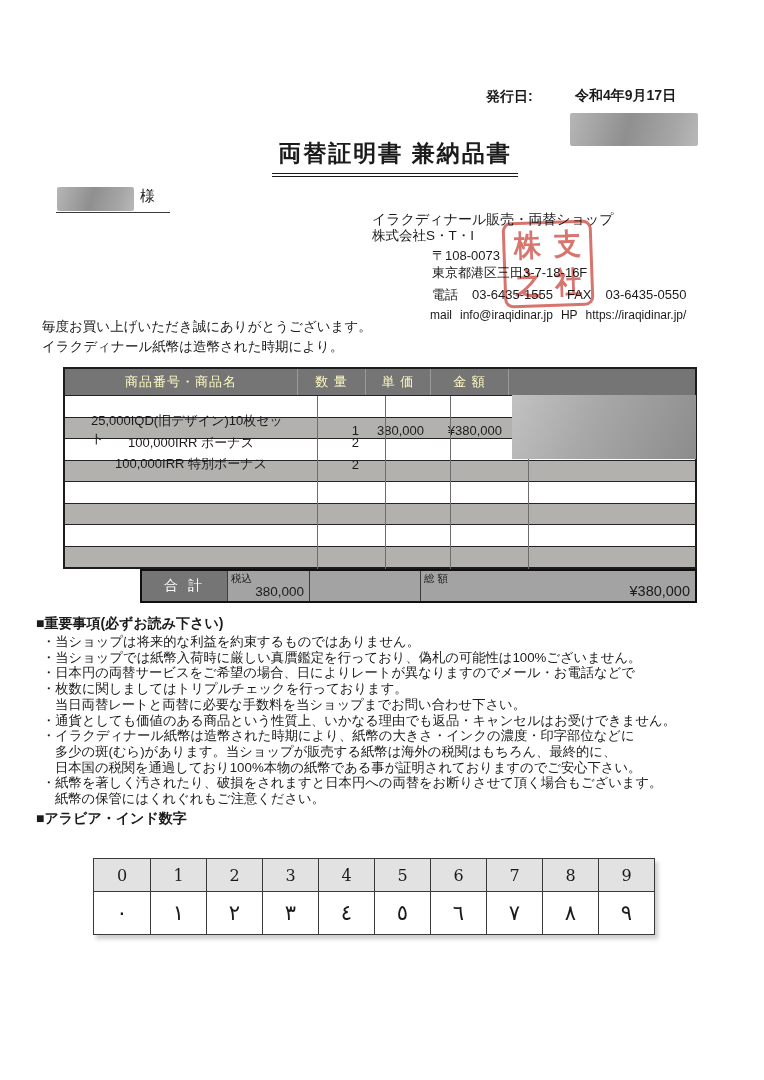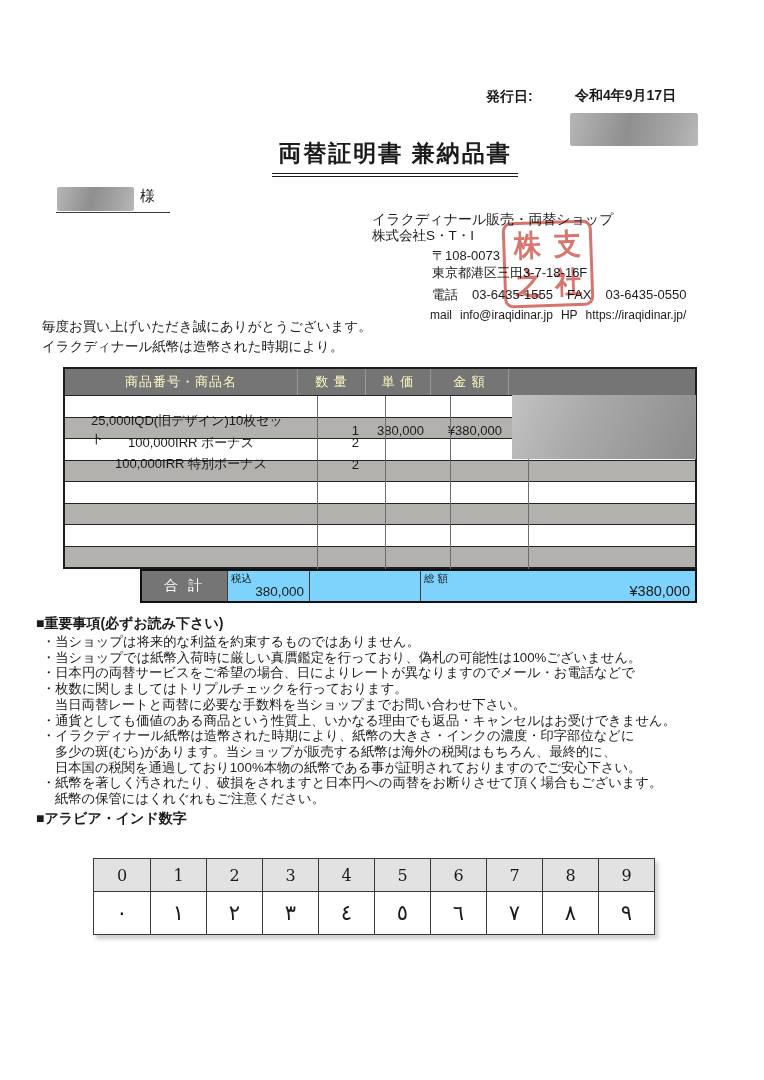--- a/index.html
+++ b/index.html
@@ -54,21 +54,21 @@
   .trow { height:21.5px; border-top:1px solid #232323; }
   .trow:nth-child(even) { background:#b2b1ae; }
   .trow .cell { font-size:13px; display:flex; align-items:center; border-left:1px solid #6d6d6d; padding:16px 6px;margin-left:20px; }
   .trow .cell:first-child { border-left:none; justify-content:center; }
   .trow .cell.num { justify-content:flex-end; }
   .redact-table { position:absolute; left:447px; right:-1px; top:26px; height:64px;
                   background:linear-gradient(115deg,#c2c2c2 0%,#a9a9a9 40%,#8c8c8c 100%); filter:blur(0.5px); }
 
   
   .total-row { position:absolute; left:140px; top:569px; width:557px; height:34px;
-               display:grid; grid-template-columns:85px 82px 111px 1fr; border:2px solid #101010; background:#7dd3fc; }
+               display:grid; grid-template-columns:85px 82px 111px 1fr; border:2px solid #101010; background:#a3a3a3; }
   .total-row .tcell { position:relative; border-left:1px solid #3c3c3c; }
   .total-row .tcell:first-child { border-left:none; }
   .total-label { background:#757575; color:#fff; display:flex; align-items:center; justify-content:center;
                  font-size:14px; letter-spacing:3px; }
   .mini-label { position:absolute; left:3px; top:1px; font-size:10.5px; }
   .mini-value { position:absolute; right:5px; bottom:2px; font-size:13.5px; }
 
   
   .notes-heading { position:absolute; left:36px; top:615px; font-size:14px; font-weight:700; }
   .notes-list { position:absolute; left:42px; top:634px; width:700px; font-size:13.3px; line-height:15.7px; }

